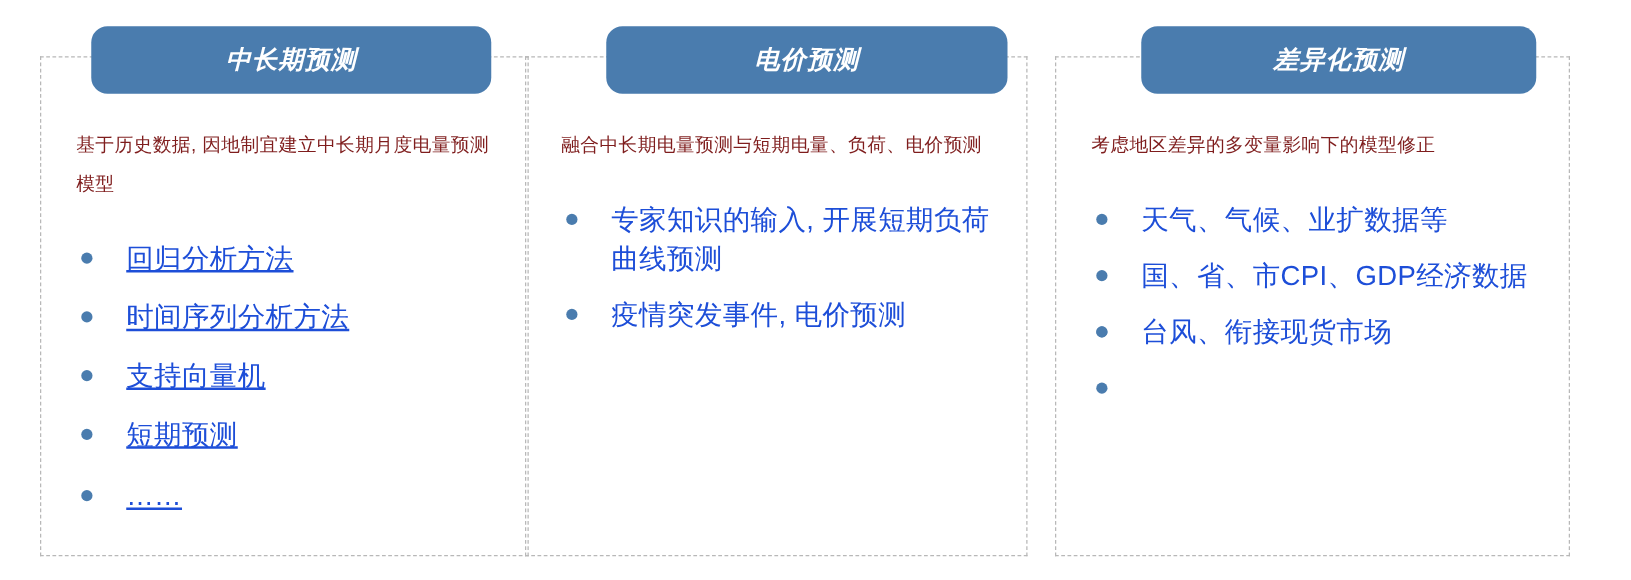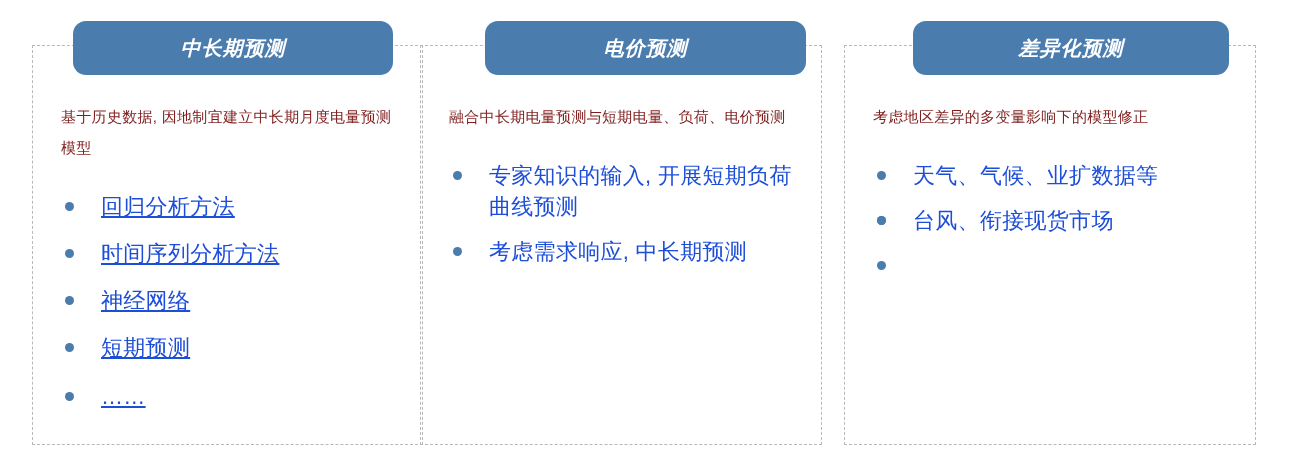--- a/index.html
+++ b/index.html
@@ -114,21 +114,21 @@
         <li class="bullet">
           <span class="bullet-dot"></span>
           <span>回归分析方法</span>
         </li>
         <li class="bullet">
           <span class="bullet-dot"></span>
           <span>时间序列分析方法</span>
         </li>
         <li class="bullet">
           <span class="bullet-dot"></span>
-          <span>神经网络</span>
+          <span>支持向量机</span>
         </li>
         <li class="bullet">
           <span class="bullet-dot"></span>
           <span>短期预测</span>
         </li>
         <li class="bullet spaced">
           <span class="bullet-dot"></span>
           <span>……</span>
         </li>
       </ul>
@@ -138,33 +138,37 @@
   <div class="panel panel-2">
     <div class="panel-body">
       <p class="intro">融合中长期电量预测与短期电量、负荷、电价预测</p>
       <ul class="bullets">
         <li class="bullet">
           <span class="bullet-dot"></span>
           <span>专家知识的输入, 开展短期负荷曲线预测</span>
         </li>
         <li class="bullet">
           <span class="bullet-dot"></span>
-          <span>考虑需求响应, 中长期预测</span>
+          <span>疫情突发事件, 电价预测</span>
         </li>
       </ul>
     </div>
   </div>
 
   <div class="panel panel-3">
     <div class="panel-body">
       <p class="intro">考虑地区差异的多变量影响下的模型修正</p>
       <ul class="bullets">
         <li class="bullet">
           <span class="bullet-dot"></span>
           <span>天气、气候、业扩数据等</span>
+        </li>
+        <li class="bullet">
+          <span class="bullet-dot"></span>
+          <span>国、省、市CPI、GDP经济数据</span>
         </li>
         <li class="bullet">
           <span class="bullet-dot"></span>
         </li>
         <li class="bullet">
           <span class="bullet-dot"></span>
           <span>台风、衔接现货市场</span>
         </li>
         <li class="bullet">
           <span class="bullet-dot"></span>

